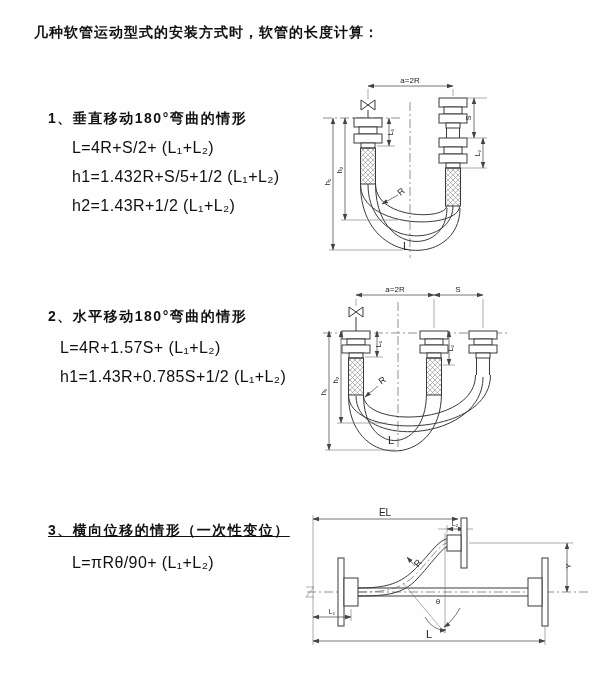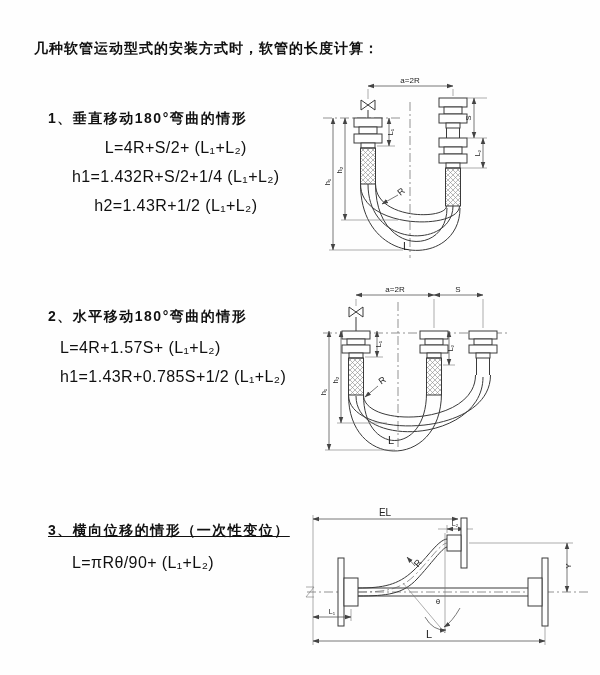--- a/index.html
+++ b/index.html
@@ -2,21 +2,21 @@
 <html><head>
 <meta charset="utf-8">
 <style>
   html,body{margin:0;padding:0;}
   body{
     width:600px;height:675px;position:relative;background:#fefefe;
     font-family:"Liberation Sans","DejaVu Sans",sans-serif;color:#1a1a1a;
     overflow:hidden;
   }
   .abs{position:absolute;}
-  .doc-title{left:34px;top:24px;font-size:14px;font-weight:bold;letter-spacing:1px;color:#111;margin-top:16px;}
+  .doc-title{left:34px;top:24px;font-size:14px;font-weight:bold;letter-spacing:1px;color:#111;}
   .sec-heading{font-size:14px;font-weight:bold;letter-spacing:1.5px;color:#111;}
   .formulas{font-size:16px;line-height:29px;letter-spacing:.4px;color:#101010;}
   .formula{white-space:pre;}
   svg{position:absolute;overflow:visible;}
   svg text{font-family:"Liberation Sans","DejaVu Sans",sans-serif;fill:#222;}
   .dline{stroke:#555;stroke-width:.8;fill:none;}
   .xline{stroke:#777;stroke-width:.6;fill:none;}
   .cline{stroke:#666;stroke-width:.7;fill:none;stroke-dasharray:9 3 2 3;}
   .hose{stroke:#3a3a3a;stroke-width:1;fill:none;}
   .fit{stroke:#3a3a3a;stroke-width:1;fill:#fefefe;}
@@ -32,23 +32,23 @@
     </marker>
     <pattern id="braidpat" patternUnits="userSpaceOnUse" width="5" height="5">
       <path d="M0,5 L5,0 M0,0 L5,5" stroke="#8a8a8a" stroke-width="0.6" fill="none"></path>
     </pattern>
   </defs>
 </svg>
 
 <div class="abs doc-title">几种软管运动型式的安装方式时，软管的长度计算：</div>
 
 <div class="abs sec-heading" style="left:48px;top:110px;">1、垂直移动180°弯曲的情形</div>
-<div class="abs formulas" style="left:72px;top:133px;text-align:center;">
+<div class="abs formulas" style="left:72px;top:133px;">
   <div class="formula">L=4R+S/2+ (L₁+L₂)</div>
-  <div class="formula">h1=1.432R+S/2+1/4 (L₁+L₂)</div>
+  <div class="formula">h1=1.432R+S/5+1/2 (L₁+L₂)</div>
   <div class="formula">h2=1.43R+1/2 (L₁+L₂)</div>
 </div>
 
 <svg style="left:303px;top:70px;" width="250" height="192" viewBox="0 0 250 192">
 
   <line class="cline" x1="107" y1="32" x2="107" y2="188"></line>
   <line class="cline" x1="20" y1="48" x2="100" y2="48"></line>
 
   <g>
     <line class="xline" x1="65" y1="19" x2="65" y2="29"></line>

